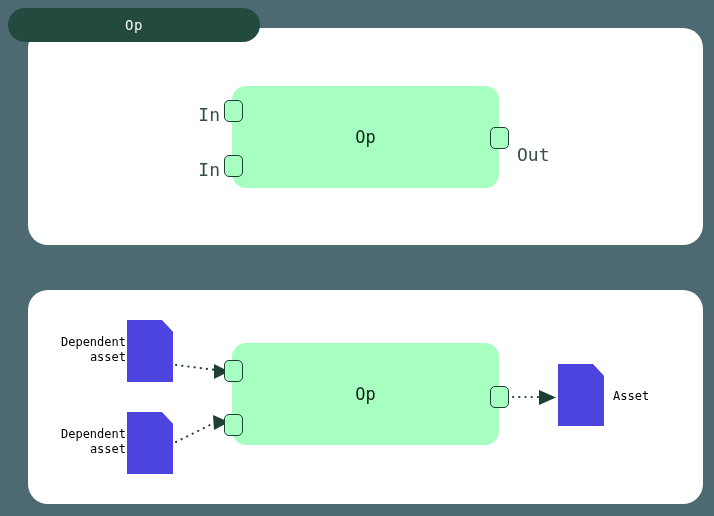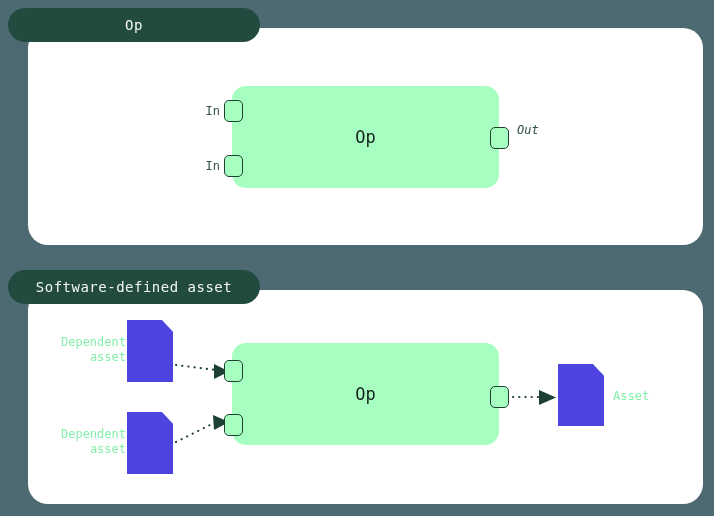--- a/index.html
+++ b/index.html
@@ -83,42 +83,42 @@
     height: 22px;
     background: #a6ffc0;
     border: 1.6px solid #1d4033;
     border-radius: 5px;
     box-sizing: border-box;
     z-index: 4;
   }
 
   .port-label {
     position: absolute;
-    font-size: 12px;
+    font-size: 18px;
     color: #34504a;
     white-space: nowrap;
     z-index: 4;
   }
   .port-label.left  { text-align: right; }
 
   
   .asset-shape {
     position: absolute;
     width: 46px;
     height: 62px;
     background: #4d43df;
     -webkit-clip-path: polygon(0 0, 76% 0, 100% 19%, 100% 100%, 0 100%);
     clip-path: polygon(0 0, 76% 0, 100% 19%, 100% 100%, 0 100%);
   }
 
   .asset-label {
     position: absolute;
     font-size: 12px;
     line-height: 15px;
-    color: #86efac;
+    color: #000000;
     white-space: pre-line;
   }
   .asset-label.right-aligned { text-align: right; }
 
   
   .connector { position: absolute; overflow: visible; z-index: 3; }
   .connector path { fill: none; stroke: #1d4033; stroke-width: 2.1; stroke-dasharray: 0.2 6; stroke-linecap: round; }
   .connector polygon { fill: #1d4033; }
 </style>
 </head>
@@ -134,26 +134,25 @@
       <span class="op-box-label">Op</span>
     </div>
 
     <span class="port-label left" style="left:160px; top:104px; width:60px;">In</span>
     <div class="port" style="left:224px; top:100px;"></div>
 
     <span class="port-label left" style="left:160px; top:159px; width:60px;">In</span>
     <div class="port" style="left:224px; top:155px;"></div>
 
     <div class="port" style="left:490px; top:127px;"></div>
-    <span class="port-label" style="left:517px; top:123px;font-style:italic;">Out</span>
+    <span class="port-label" style="left:517px; top:144px;">Out</span>
   </section>
 
   <section class="panel sda-panel">
     <div class="panel-card"></div>
-    <div class="panel-tab">Software-defined asset</div>
 
     <div class="op-box" style="left:232px; top:81px; width:267px; height:102px;">
       <span class="op-box-label">Op</span>
     </div>
 
     <span class="asset-label right-aligned" style="left:38px; top:73px; width:88px;">Dependent
 asset</span>
     <div class="asset-shape" style="left:127px; top:58px;"></div>
 
     <span class="asset-label right-aligned" style="left:38px; top:165px; width:88px;">Dependent

